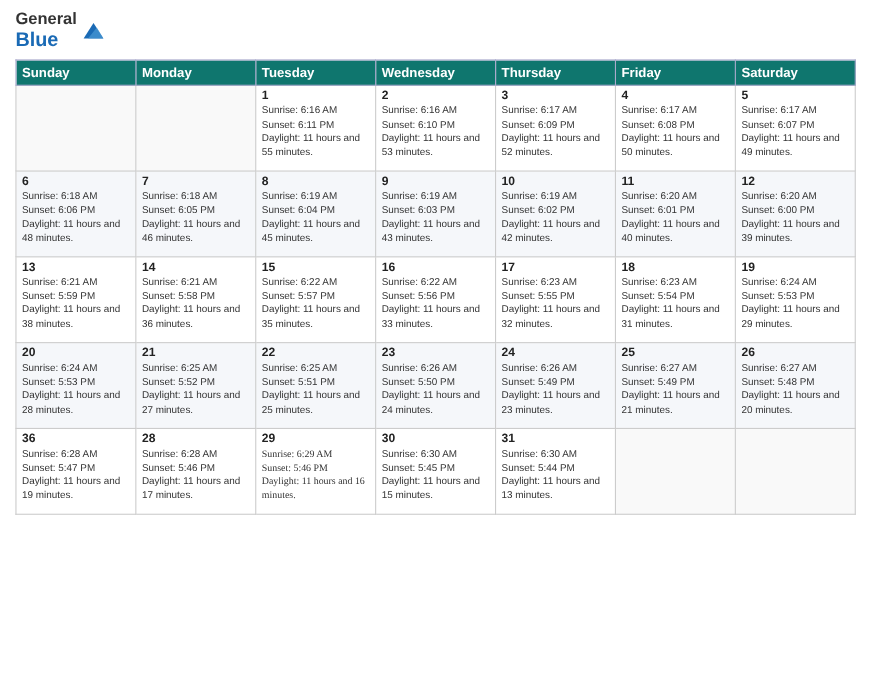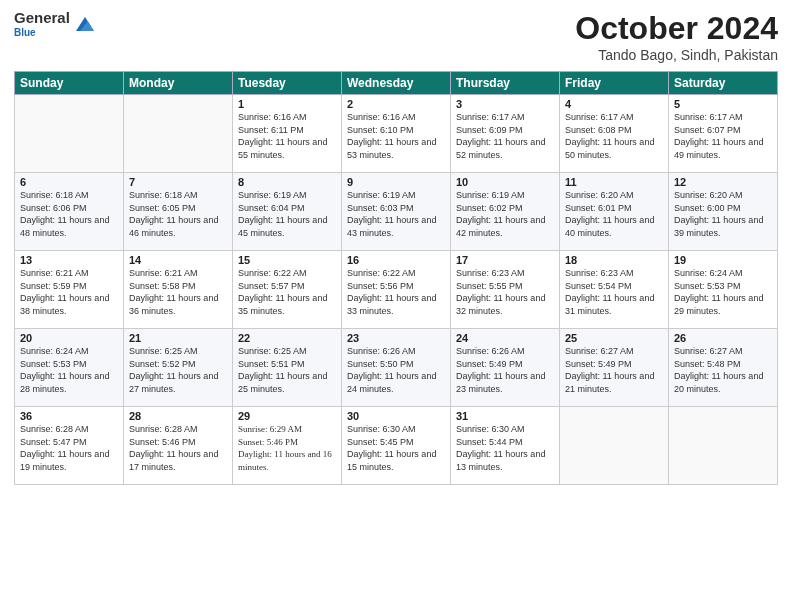--- a/index.html
+++ b/index.html
@@ -30,21 +30,21 @@
       display: flex;
       flex-direction: column;
       line-height: 1.1;
     }
     .logo-general {
       font-size: 15px;
       font-weight: bold;
       color: #333;
     }
     .logo-blue {
-      font-size: 10px;
+      font-size: 18px;
       font-weight: bold;
       color: #1a6ab5;
     }
     .logo-icon {
       width: 22px;
       height: 22px;
       margin-left: 2px;
     }
     .title-block {
       text-align: right;
@@ -106,24 +106,20 @@
   <div class="header">
     <div class="logo">
       <div class="logo-text">
         <span class="logo-general">General</span>
         <span class="logo-blue">Blue</span>
       </div>
       <svg class="logo-icon" viewBox="0 0 22 22">
         <polygon points="2,18 11,4 20,18" fill="#1a6ab5"></polygon>
         <polygon points="6,18 14,8 20,18" fill="#4a9ad4" opacity="0.7"></polygon>
       </svg>
-    </div>
-    <div class="title-block">
-      <div class="month-title">October 2024</div>
-      <div class="location">Tando Bago, Sindh, Pakistan</div>
     </div>
   </div>
 
   <table class="calendar">
     <thead>
       <tr>
         <th>Sunday</th>
         <th>Monday</th>
         <th>Tuesday</th>
         <th>Wednesday</th>

